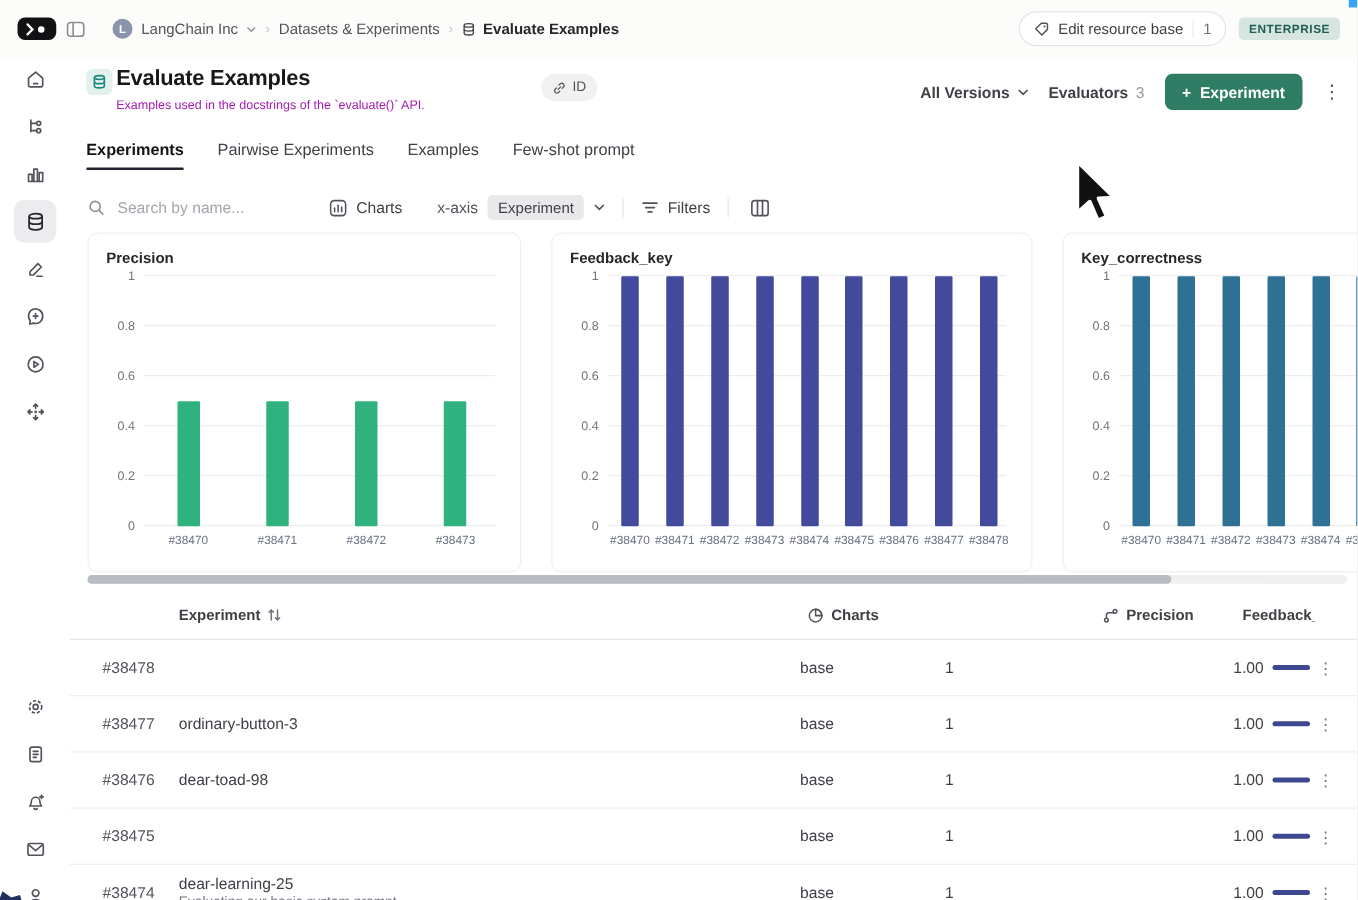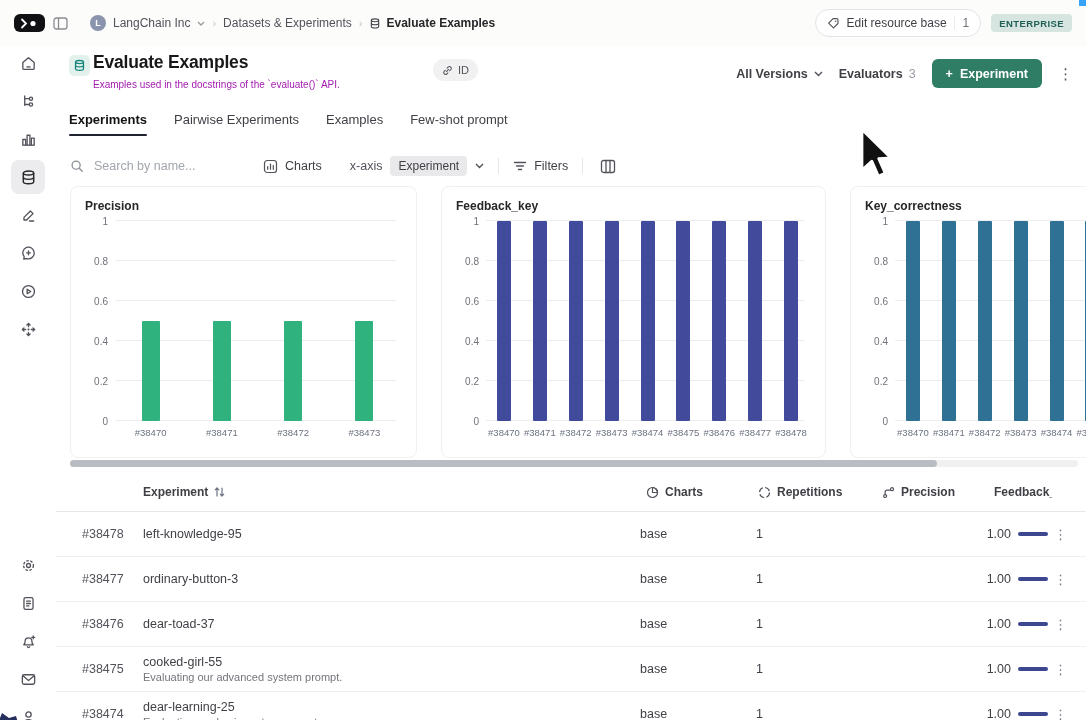--- a/index.html
+++ b/index.html
@@ -426,44 +426,35 @@
               <path d="M8 2 V10 M8 10 L6.3 8.2 M8 10 L9.7 8.2"></path>
             </svg>
           </div>
           <div class="th" style="left: 590px;">
             <svg width="13" height="13" viewBox="0 0 14 14" fill="none" stroke="#52525b" stroke-width="1.3">
               <circle cx="7" cy="7" r="5.4"></circle>
               <path d="M7 7 V1.6 A5.4 5.4 0 0 1 12.4 7 Z"></path>
             </svg>
             <span>Charts</span>
           </div>
-          <div class="th" style="left: 702px;">
-            <svg width="13" height="13" viewBox="0 0 14 14" fill="none" stroke="#52525b" stroke-width="1.3">
-              <circle cx="7" cy="7" r="5.4" stroke-dasharray="6 2.5"></circle>
-            </svg>
-            <span>Repetitions</span>
-          </div>
           <div class="th" style="left: 826px;">
             <svg width="13" height="13" viewBox="0 0 14 14" fill="none" stroke="#52525b" stroke-width="1.3" stroke-linecap="round">
               <circle cx="3.4" cy="10.8" r="1.6"></circle>
               <circle cx="10.8" cy="3.4" r="1.6"></circle>
               <path d="M3.4 9 V6.5 a2 2 0 0 1 2-2 H9"></path>
             </svg>
             <span>Precision</span>
           </div>
           <div class="th" style="left: 938px; width: 58px; overflow: hidden;">
             <span>Feedback_key</span>
           </div>
         </div>
       <div class="tbody">
           <div class="trow">
             <div class="td row-id" style="left:26px">#38478</div>
-            <div class="td" style="left:87px">
-              <span>left-knowledge-95</span>
-            </div>
             <div class="td" style="left:584px">base</div>
             <div class="td" style="left:700px">1</div>
             <div class="td" style="left:905px;width:50px;justify-content:flex-end">1.00</div>
             <div class="td" style="left:955px">
               <span class="fb-bar" style="background:#3d478f"></span>
             </div>
             <div class="td row-kebab" style="left:998px">⋮</div>
           </div>
           <div class="trow">
             <div class="td row-id" style="left:26px">#38477</div>
@@ -474,36 +465,32 @@
             <div class="td" style="left:700px">1</div>
             <div class="td" style="left:905px;width:50px;justify-content:flex-end">1.00</div>
             <div class="td" style="left:955px">
               <span class="fb-bar" style="background:#3d478f"></span>
             </div>
             <div class="td row-kebab" style="left:998px">⋮</div>
           </div>
           <div class="trow">
             <div class="td row-id" style="left:26px">#38476</div>
             <div class="td" style="left:87px">
-              <span>dear-toad-37</span>
+              <span>dear-toad-98</span>
             </div>
             <div class="td" style="left:584px">base</div>
             <div class="td" style="left:700px">1</div>
             <div class="td" style="left:905px;width:50px;justify-content:flex-end">1.00</div>
             <div class="td" style="left:955px">
               <span class="fb-bar" style="background:#3d478f"></span>
             </div>
             <div class="td row-kebab" style="left:998px">⋮</div>
           </div>
           <div class="trow">
             <div class="td row-id" style="left:26px">#38475</div>
-            <div class="td stacked" style="left:87px">
-              <span>cooked-girl-55</span>
-              <span class="row-desc">Evaluating our advanced system prompt.</span>
-            </div>
             <div class="td" style="left:584px">base</div>
             <div class="td" style="left:700px">1</div>
             <div class="td" style="left:905px;width:50px;justify-content:flex-end">1.00</div>
             <div class="td" style="left:955px">
               <span class="fb-bar" style="background:#3d478f"></span>
             </div>
             <div class="td row-kebab" style="left:998px">⋮</div>
           </div>
           <div class="trow">
             <div class="td row-id" style="left:26px">#38474</div>

